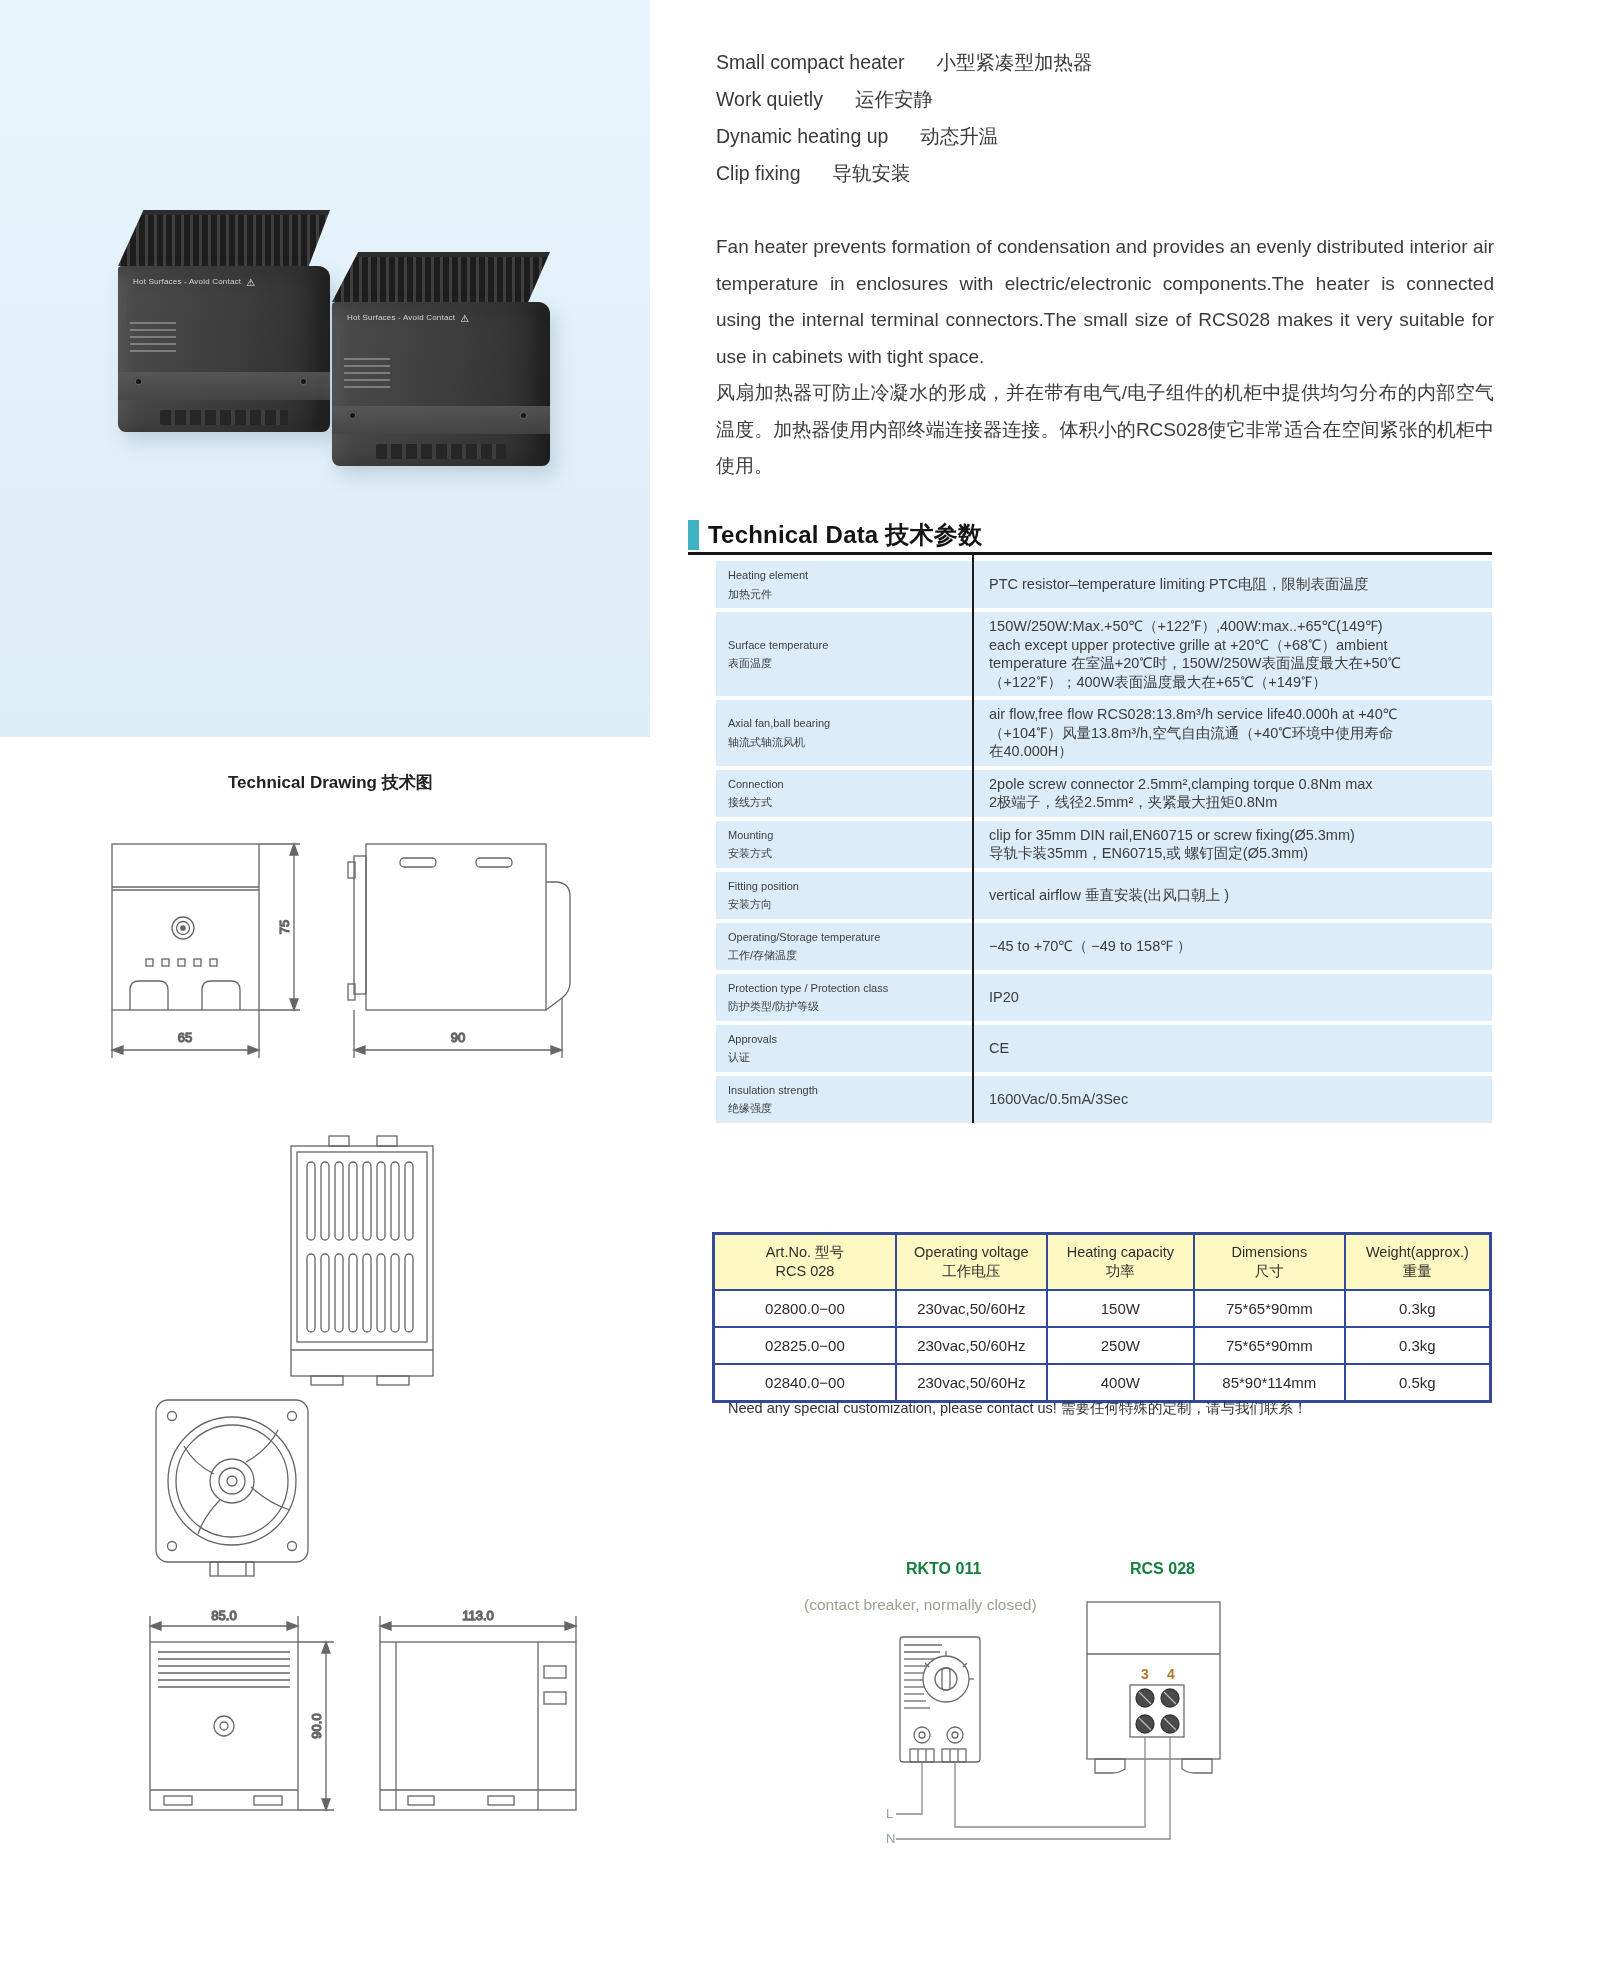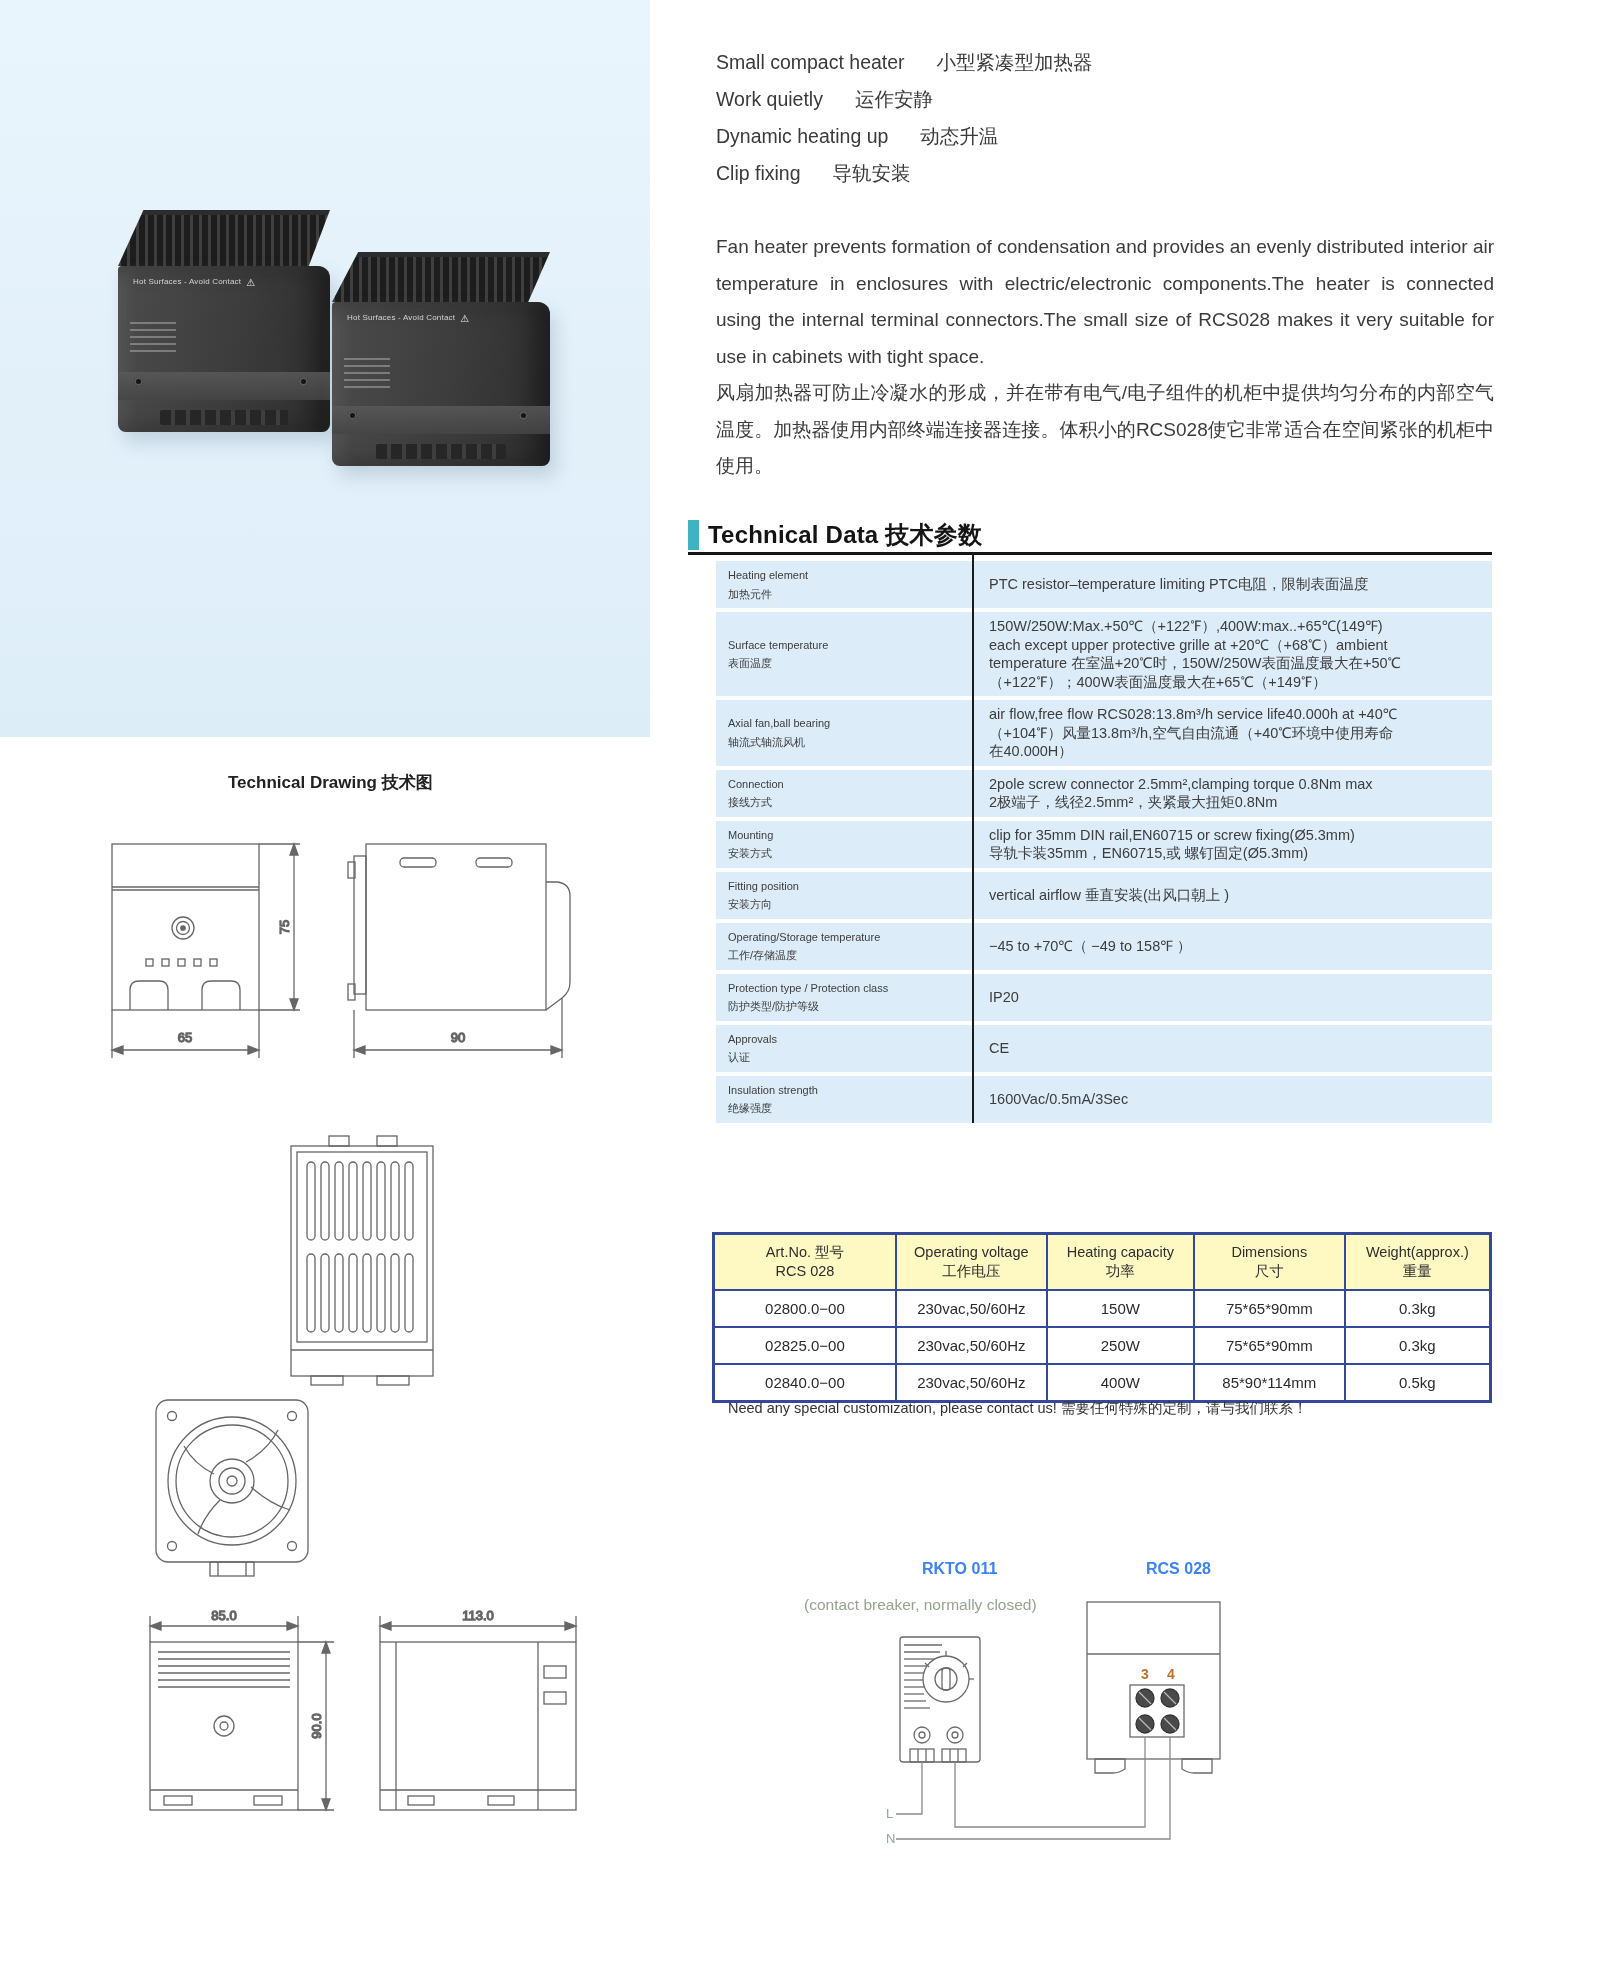--- a/index.html
+++ b/index.html
@@ -68,21 +68,21 @@
   .ocell { border-right:2px solid #35499c; border-bottom:2px solid #35499c; text-align:center; }
   .ocell:last-child { border-right:none; }
   .orow:last-child .ocell { border-bottom:none; }
   .ocell.h { font-size:14.5px; line-height:19px; padding:8px 2px; white-space:pre-line; color:#2e2e2e; }
   .ocell.b { font-size:15px; padding:9px 2px; color:#2b2b2b; }
   .c1 { width:23.5%; } .c2 { width:19.5%; } .c3 { width:19%; } .c4 { width:19.5%; } .c5 { width:18.5%; }
   .otable-note { position:absolute; left:728px; top:1399px; font-size:14.5px; color:#333; }
 
   
   .wiring { position:absolute; left:800px; top:1552px; width:470px; height:395px; }
-  .w-label { position:absolute; font-size:16px; font-weight:bold; color:#3b82f6;margin-left:16px; }
+  .w-label { position:absolute; font-size:16px; font-weight:bold; color:#15803d; }
   .w-label.l1 { left:106px; top:8px; } .w-label.l2 { left:330px; top:8px; }
   .w-note { position:absolute; left:4px; top:44px; width:330px; font-size:15.5px; color:#95a38f; }
   .w-lab-ln { position:absolute; font-size:13px; color:#8fa3ad; }
   .w-lab-L { left:86px; top:254px; } .w-lab-N { left:86px; top:279px; }
 </style>
 </head>
 <body>
 
 <div class="page">
 

